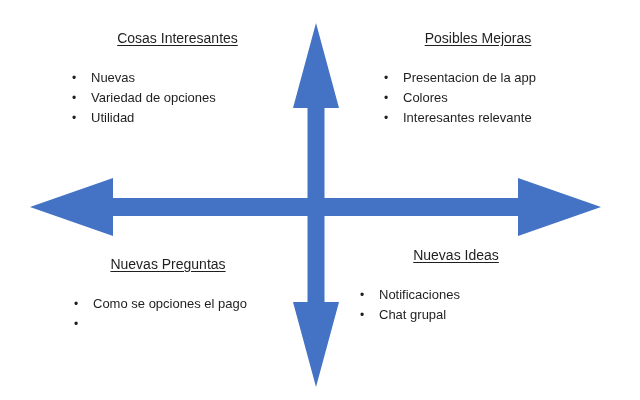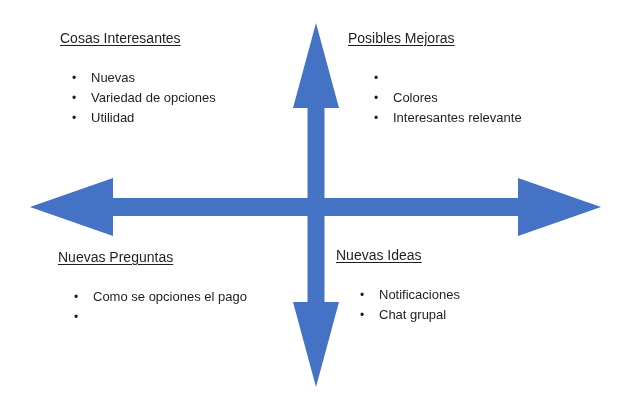--- a/index.html
+++ b/index.html
@@ -21,21 +21,21 @@
     top: 0;
     width: 640px;
     height: 400px;
   }
   .quad {
     position: absolute;
   }
   .qtitle {
     font-size: 14px;
     line-height: 16px;
-    text-align: left;
+    text-align: center;
     text-decoration: underline;
     text-underline-offset: 2px;
     white-space: nowrap;
   }
   .qlist {
     margin-top: 22px;
     display: flex;
     flex-direction: column;
   }
   .row {
@@ -45,23 +45,23 @@
     line-height: 20px;
     white-space: nowrap;
   }
   .dot {
     width: 19px;
     flex: 0 0 19px;
     font-size: 12px;
   }
   .q-tl { left: 60px;  top: 30px;  width: 235px; }
   .q-tl .qlist { padding-left: 12px; }
-  .q-tr { left: 348px; top: 30px;  width: 240px; }
+  .q-tr { left: 358px; top: 30px;  width: 240px; }
   .q-tr .qlist { padding-left: 26px; }
-  .q-bl { left: 58px;  top: 249px; width: 220px; }
+  .q-bl { left: 58px;  top: 256px; width: 220px; }
   .q-bl .qlist { padding-left: 16px; }
   .q-br { left: 336px; top: 247px; width: 240px; }
   .q-br .qlist { padding-left: 24px; }
 </style>
 </head>
 <body>
 
 <svg class="arrow-svg" viewBox="0 0 640 400" aria-hidden="true">
   <polygon points="30,207 113,178 113,198 518,198 518,178 601,207 518,236 518,216 113,216 113,236" fill="#4472C4"></polygon>
   <polygon points="316,23 339,108 324.5,108 324.5,302 339,302 316,387 293,302 307.5,302 307.5,108 293,108" fill="#4472C4"></polygon>
@@ -83,20 +83,21 @@
       <span>Utilidad</span>
     </div>
   </div>
 </div>
 
 <div class="quad q-tr">
   <div class="qtitle">Posibles Mejoras</div>
   <div class="qlist">
     <div class="row">
       <span class="dot">•</span>
+      <span>Presentacion de la app</span>
     </div>
     <div class="row">
       <span class="dot">•</span>
       <span>Colores</span>
     </div>
     <div class="row">
       <span class="dot">•</span>
       <span>Interesantes relevante</span>
     </div>
   </div>

